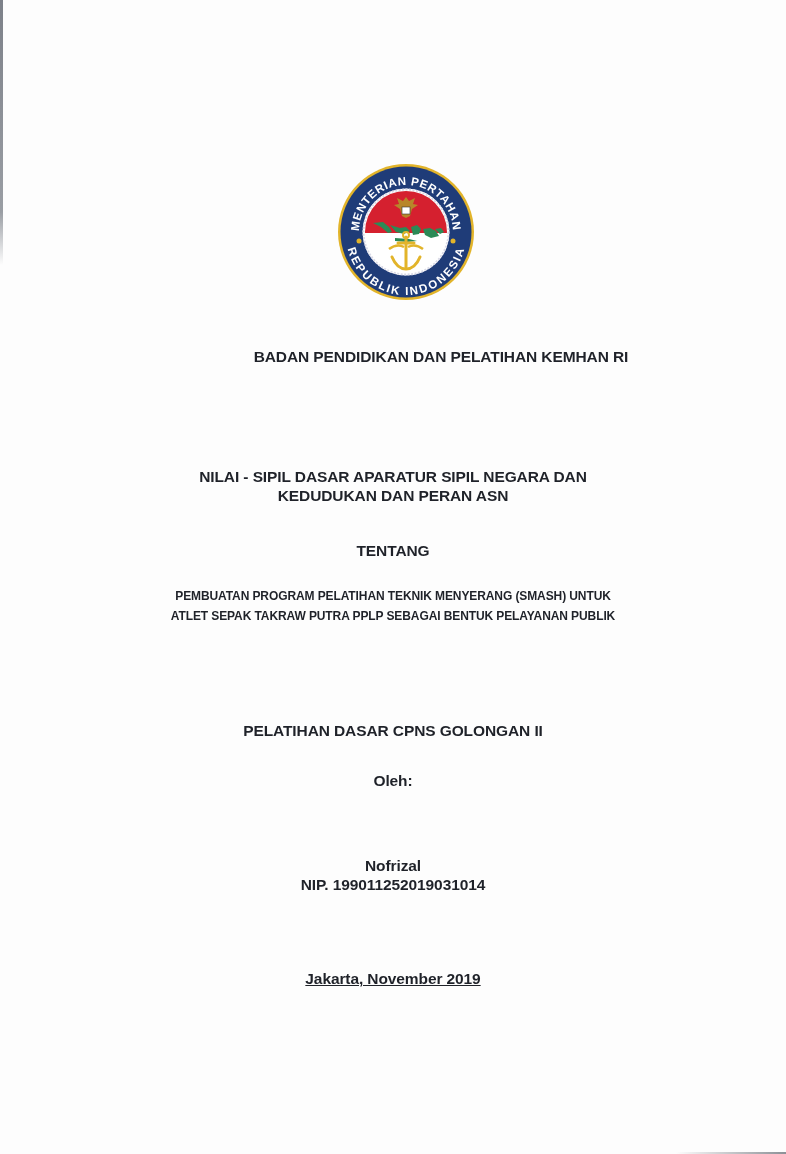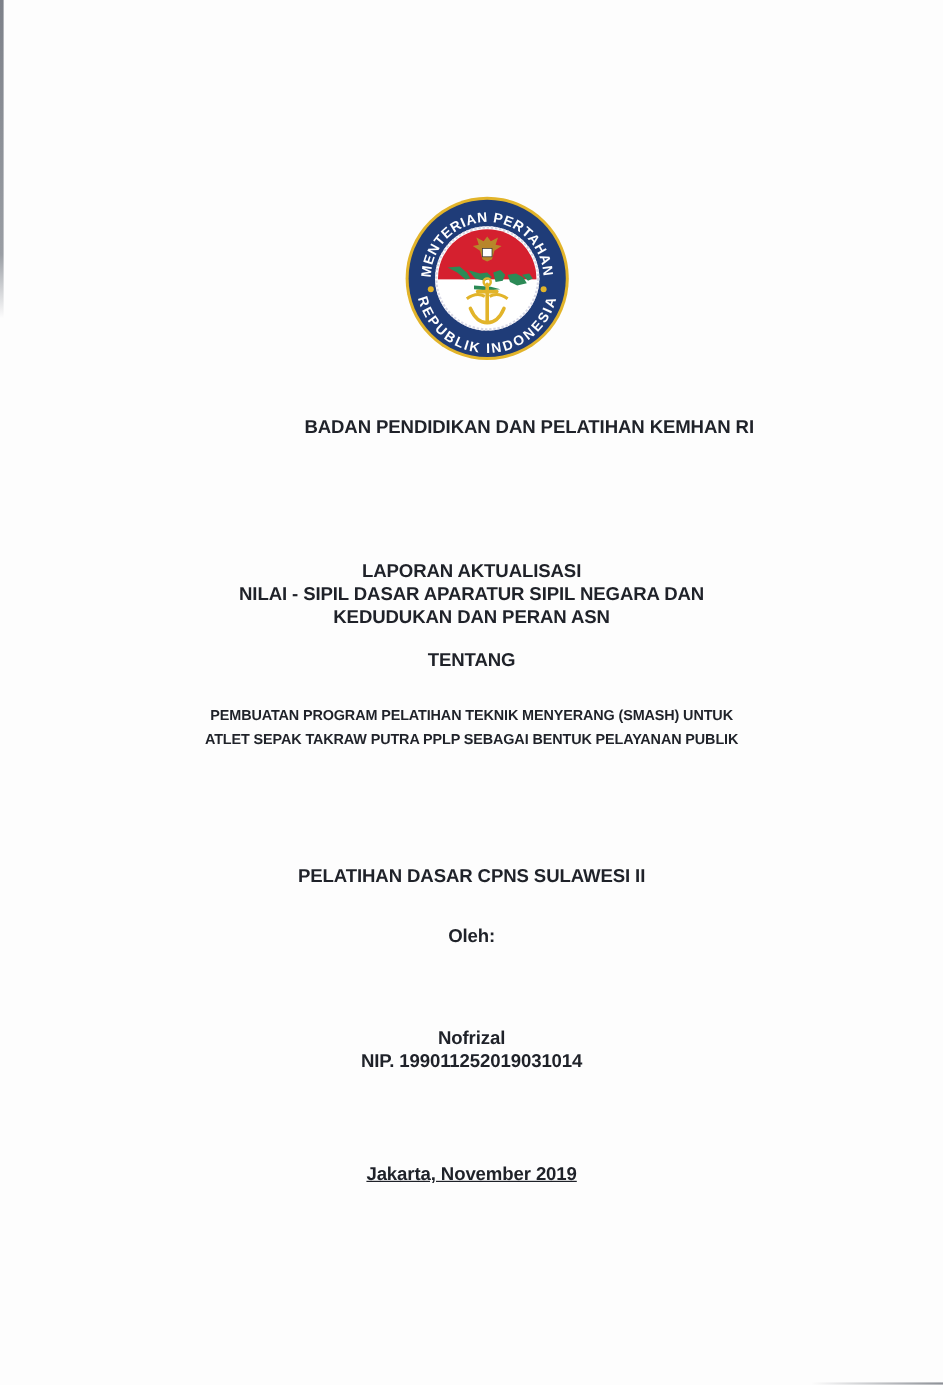--- a/index.html
+++ b/index.html
@@ -96,36 +96,35 @@
       <textPath href="#arcBot" startOffset="50%" text-anchor="middle" dominant-baseline="hanging">REPUBLIK INDONESIA</textPath>
     </text>
   </svg>
 </div>
 
 <div class="block b-inst">
   <div>BADAN PENDIDIKAN DAN PELATIHAN KEMHAN RI</div>
 </div>
 
 <div class="block b-report">
-  <div>LAPORAN AKTUALISASI</div>
   <div>NILAI - SIPIL DASAR APARATUR SIPIL NEGARA DAN</div>
   <div>KEDUDUKAN DAN PERAN ASN</div>
 </div>
 
 <div class="block b-tentang">
   <div>TENTANG</div>
 </div>
 
 <div class="block b-topic">
   <div>PEMBUATAN PROGRAM PELATIHAN TEKNIK MENYERANG (SMASH) UNTUK</div>
   <div>ATLET SEPAK TAKRAW PUTRA PPLP SEBAGAI BENTUK PELAYANAN PUBLIK</div>
 </div>
 
 <div class="block b-training">
-  <div>PELATIHAN DASAR CPNS SULAWESI II</div>
+  <div>PELATIHAN DASAR CPNS GOLONGAN II</div>
 </div>
 
 <div class="block b-by">
   <div>Oleh:</div>
 </div>
 
 <div class="block b-author">
   <div>Nofrizal</div>
   <div>NIP. 199011252019031014</div>
 </div>

